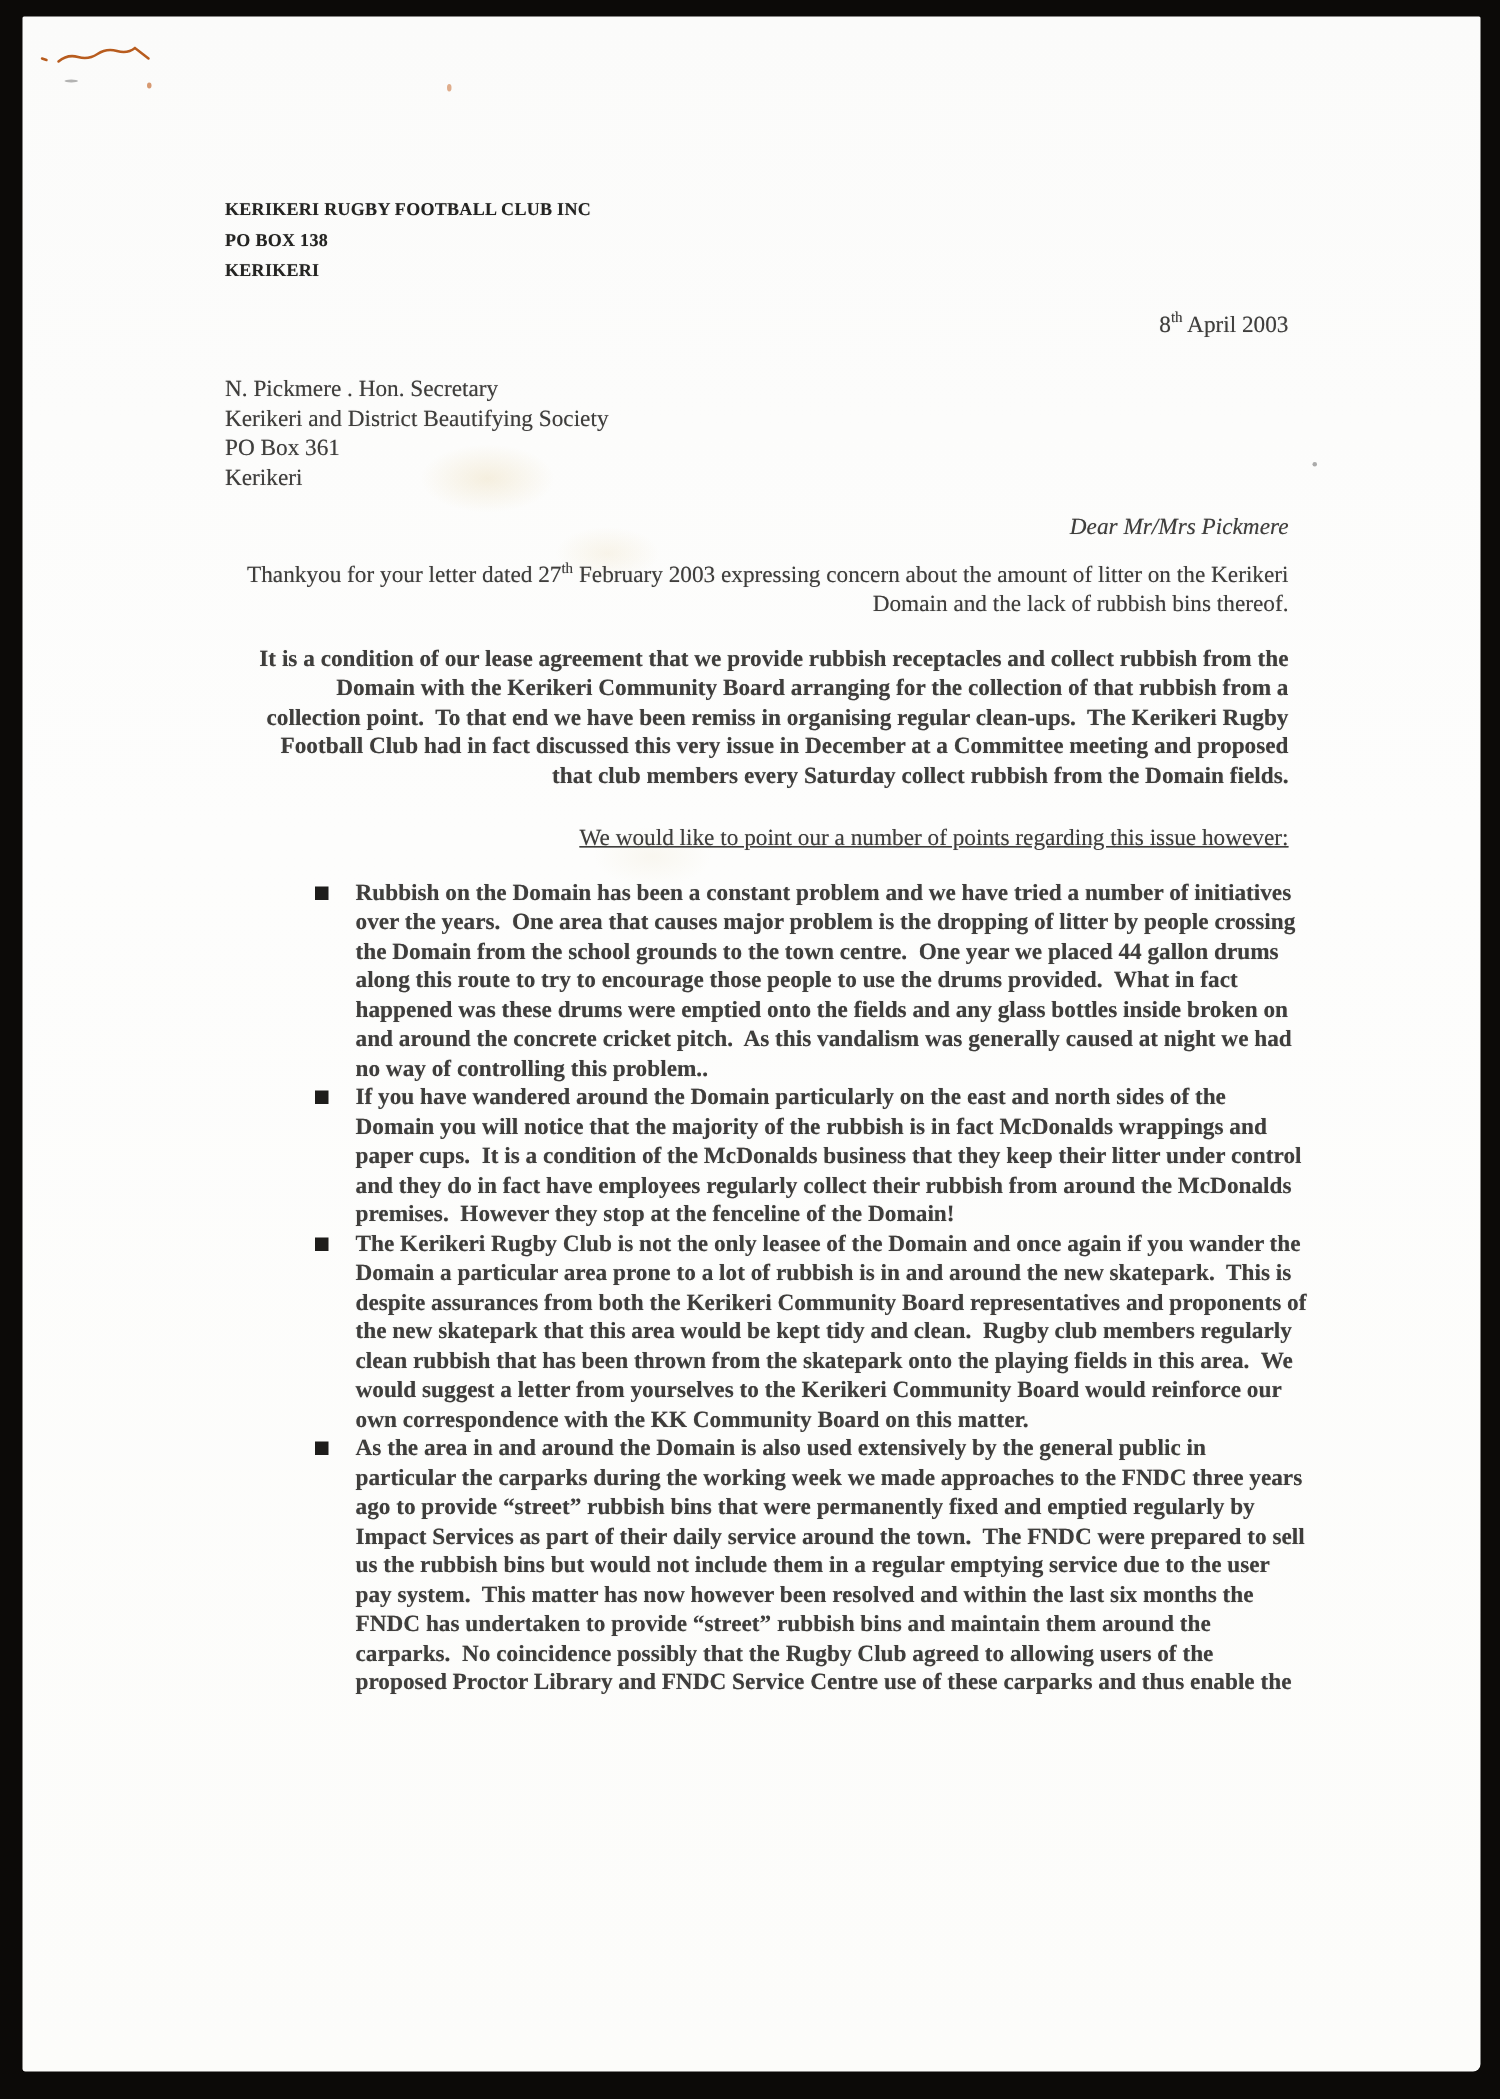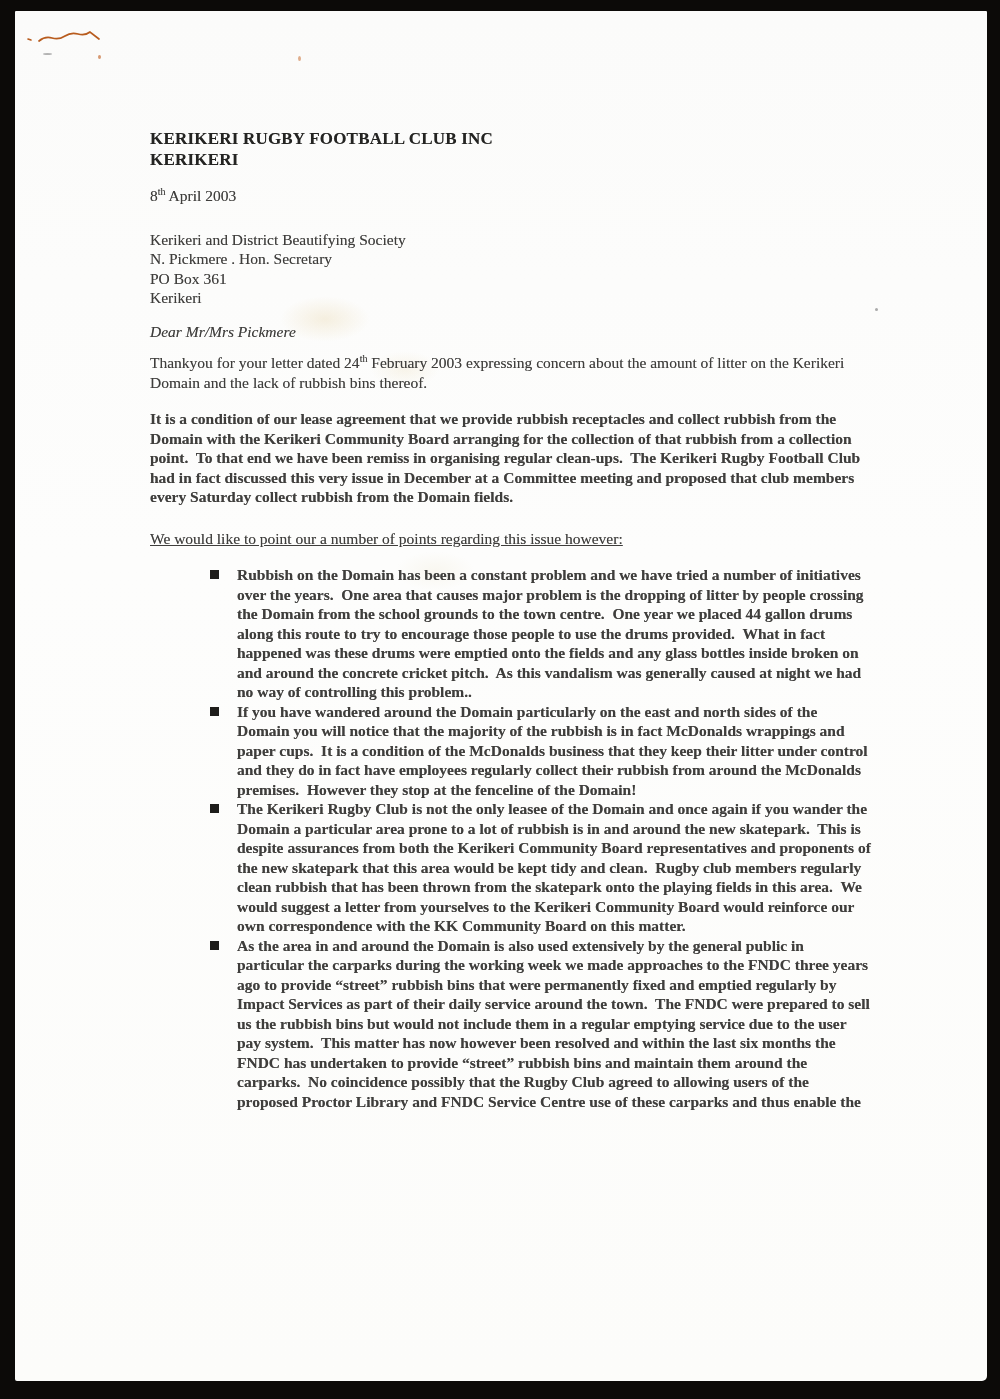--- a/index.html
+++ b/index.html
@@ -45,28 +45,28 @@
     box-sizing: border-box;
     padding: 118px 116px 0 135px;
     color: #3f3e3c;
     font-size: 15.5px;
     line-height: 19.5px;
     text-shadow: 0 0 0.5px rgba(70, 70, 70, 0.55);
   }
   .letterhead {
     color: #242422;
     font-weight: bold;
-    font-size: 17px;
+    font-size: 12px;
     line-height: 20.5px;
     letter-spacing: 0.2px;
   }
   .dateline { margin-top: 16px; }
   .recipient { margin-top: 24px; }
   .salutation { margin-top: 14px; font-style: italic; }
-  p { margin: 0; white-space: pre-wrap; }
+  p { margin: 12px; white-space: pre-wrap; text-align: right; }
   .para-thanks { margin-top: 12px; }
   .para-lease { margin-top: 17px; font-weight: bold; }
   .para-points { margin-top: 22px; text-decoration: underline; }
   sup { font-size: 10px; line-height: 0; vertical-align: super; }
   ul.bullets {
     list-style: none;
     margin: 17px 0 0 0;
     padding: 0;
   }
   ul.bullets li {
@@ -99,35 +99,36 @@
   </svg>
   <div class="speck k1"></div>
   <div class="speck k2"></div>
   <div class="speck k3"></div>
   <div class="speck k4"></div>
 
   <div class="content">
 
     <div class="letterhead">
       <div>KERIKERI RUGBY FOOTBALL CLUB INC</div>
+      <div>PO BOX 138</div>
       <div>KERIKERI</div>
     </div>
 
     <p class="dateline"><span>8</span><sup>th</sup><span> April 2003</span></p>
 
     <div class="recipient">
+      <div>N. Pickmere . Hon. Secretary</div>
       <div>Kerikeri and District Beautifying Society</div>
-      <div>N. Pickmere . Hon. Secretary</div>
       <div>PO Box 361</div>
       <div>Kerikeri</div>
     </div>
 
     <p class="salutation">Dear Mr/Mrs Pickmere</p>
 
-    <p class="para-thanks"><span>Thankyou for your letter dated 24</span><sup>th</sup><span> February 2003 expressing concern about the amount of litter on the Kerikeri Domain and the lack of rubbish bins thereof.</span></p>
+    <p class="para-thanks"><span>Thankyou for your letter dated 27</span><sup>th</sup><span> February 2003 expressing concern about the amount of litter on the Kerikeri Domain and the lack of rubbish bins thereof.</span></p>
 
     <p class="para-lease">It is a condition of our lease agreement that we provide rubbish receptacles and collect rubbish from the Domain with the Kerikeri Community Board arranging for the collection of that rubbish from a collection point.  To that end we have been remiss in organising regular clean-ups.  The Kerikeri Rugby Football Club had in fact discussed this very issue in December at a Committee meeting and proposed that club members every Saturday collect rubbish from the Domain fields.</p>
 
     <p class="para-points">We would like to point our a number of points regarding this issue however:</p>
 
     <ul class="bullets">
       <li><span class="bullet-square"></span><span>Rubbish on the Domain has been a constant problem and we have tried a number of initiatives over the years.  One area that causes major problem is the dropping of litter by people crossing the Domain from the school grounds to the town centre.  One year we placed 44 gallon drums along this route to try to encourage those people to use the drums provided.  What in fact happened was these drums were emptied onto the fields and any glass bottles inside broken on and around the concrete cricket pitch.  As this vandalism was generally caused at night we had no way of controlling this problem..</span></li>
       <li><span class="bullet-square"></span><span>If you have wandered around the Domain particularly on the east and north sides of the Domain you will notice that the majority of the rubbish is in fact McDonalds wrappings and paper cups.  It is a condition of the McDonalds business that they keep their litter under control and they do in fact have employees regularly collect their rubbish from around the McDonalds premises.  However they stop at the fenceline of the Domain!</span></li>
       <li><span class="bullet-square"></span><span>The Kerikeri Rugby Club is not the only leasee of the Domain and once again if you wander the Domain a particular area prone to a lot of rubbish is in and around the new skatepark.  This is despite assurances from both the Kerikeri Community Board representatives and proponents of the new skatepark that this area would be kept tidy and clean.  Rugby club members regularly clean rubbish that has been thrown from the skatepark onto the playing fields in this area.  We would suggest a letter from yourselves to the Kerikeri Community Board would reinforce our own correspondence with the KK Community Board on this matter.</span></li>
       <li><span class="bullet-square"></span><span>As the area in and around the Domain is also used extensively by the general public in particular the carparks during the working week we made approaches to the FNDC three years ago to provide “street” rubbish bins that were permanently fixed and emptied regularly by Impact Services as part of their daily service around the town.  The FNDC were prepared to sell us the rubbish bins but would not include them in a regular emptying service due to the user pay system.  This matter has now however been resolved and within the last six months the FNDC has undertaken to provide “street” rubbish bins and maintain them around the carparks.  No coincidence possibly that the Rugby Club agreed to allowing users of the proposed Proctor Library and FNDC Service Centre use of these carparks and thus enable the</span></li>

